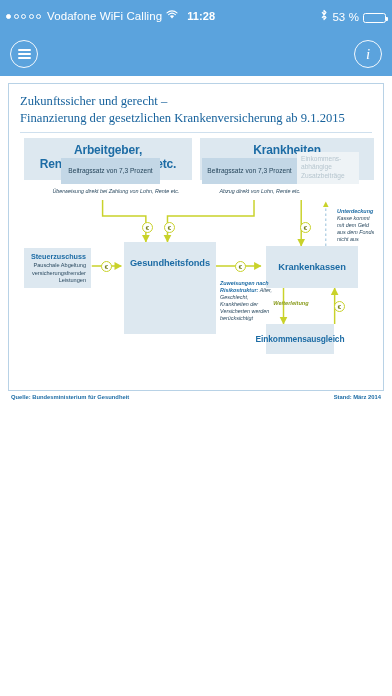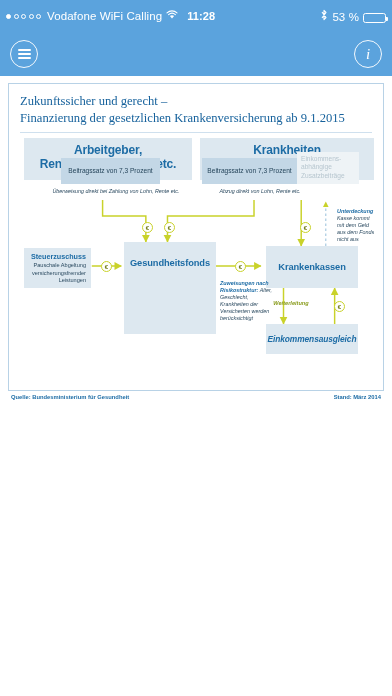--- a/index.html
+++ b/index.html
@@ -297,21 +297,21 @@
 
       <div class="node-stack" style="left:4px; top:110px; width:67px; height:40px;text-align:right;">
         <div class="hd">Steuerzuschuss</div>
         <div class="bd">Pauschale Abgeltung versicherungsfremder Leistungen</div>
       </div>
 
       <div class="node tall" style="left:104px; top:104px; width:92px; height:92px; padding-top:16px;">Gesundheitsfonds</div>
 
       <div class="node" style="left:246px; top:108px; width:92px; height:42px;">Krankenkassen</div>
 
-      <div class="node" style="left:246px; top:186px; width:92px; height:30px; font-size:8.4px;font-style:italic;">Einkommensausgleich</div>
+      <div class="node" style="left:246px; top:186px; width:68px; height:30px; font-size:8.4px;">Einkommensausgleich</div>
 
       <div class="caption" style="left:200px; top:142px; width:54px;">
         <b style="color:#1d6ca5;">Zuweisungen nach Risikostruktur:</b>
         <span>Alter, Geschlecht, Krankheiten der Versicherten werden berücksichtigt</span>
       </div>
 
       <div class="lbl-green" style="left:246px; top:162px; width:50px; text-align:center;">Weiterleitung</div>
 
     </div>
 

